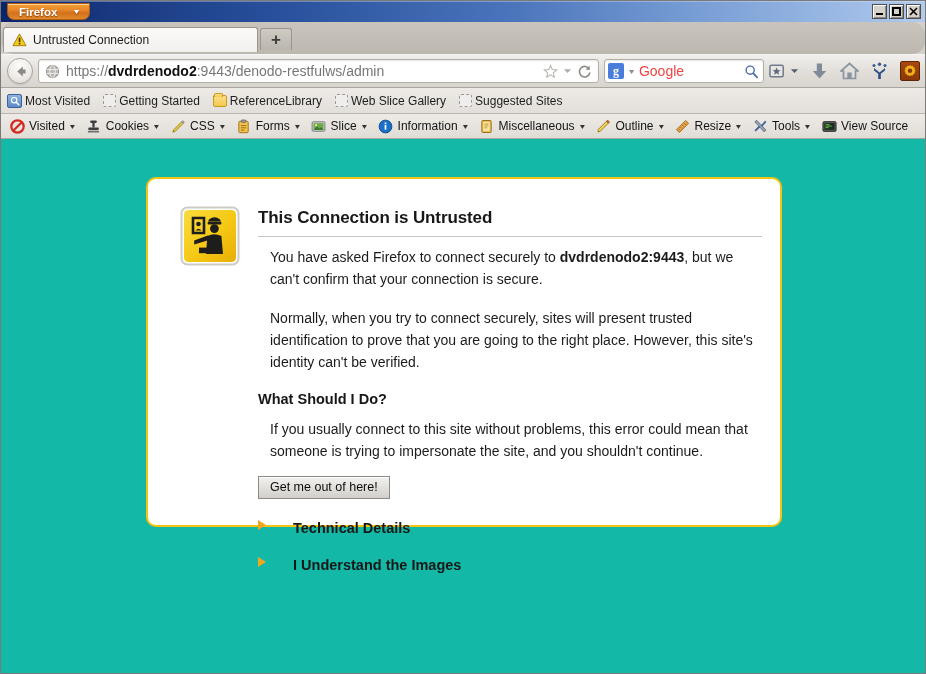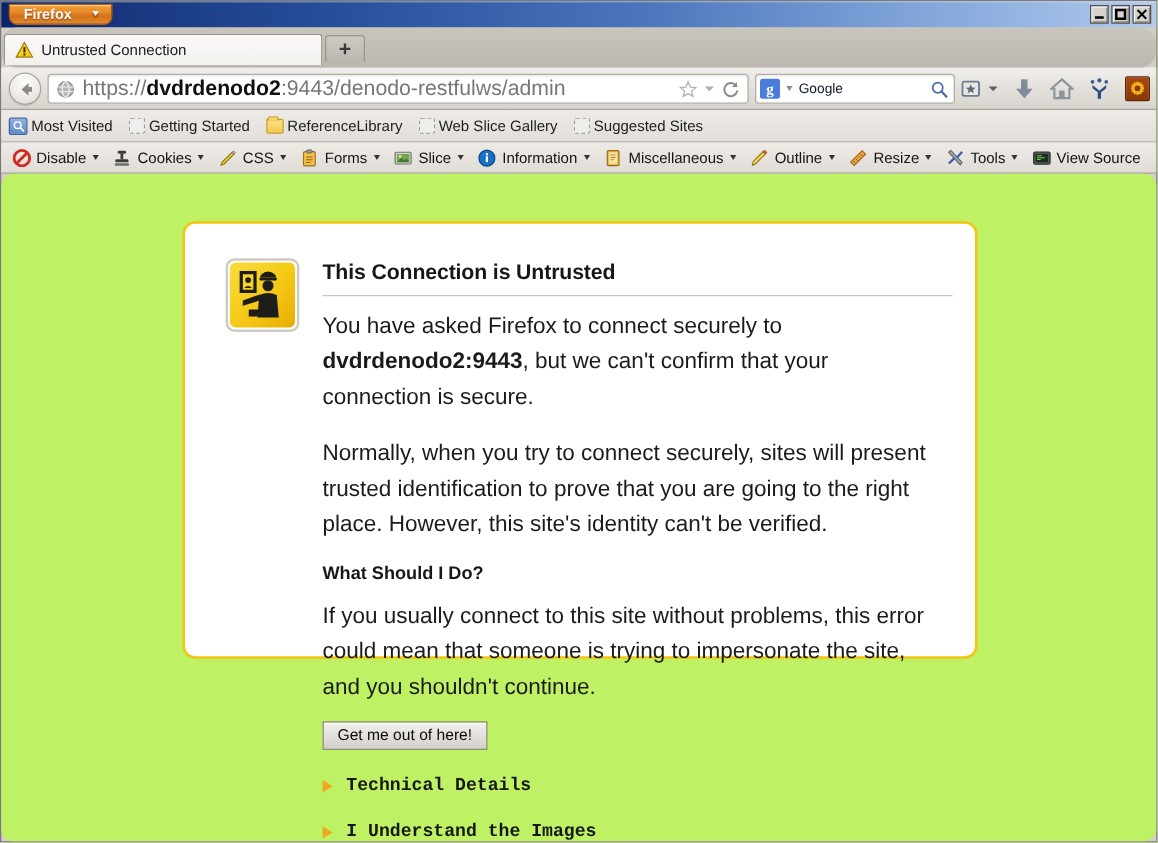--- a/index.html
+++ b/index.html
@@ -139,21 +139,21 @@
     border-radius: 3px;
     box-shadow: inset 0 1px 2px rgba(0,0,0,.10);
     display: flex; align-items: center;
     padding: 0 4px 0 6px;
     gap: 6px;
     min-width: 0;
     overflow: hidden;
   }
   .url-text {
     flex: 1 1 auto;
-    font-size: 17px;
+    font-size: 14px;
     color: #777;
     white-space: nowrap; overflow: hidden; text-overflow: ellipsis;
     min-width: 0;
   }
   .url-text b { color: #111; font-weight: bold; }
   .urlbar .right-icons { display:flex; align-items:center; gap: 5px; flex:0 0 auto; padding-right:2px; }
   .searchbar {
     width: 160px; height: 24px;
     background: #fff;
     border: 1px solid #b2aea8;
@@ -168,21 +168,21 @@
     width: 16px; height: 16px;
     background: #4a7ddb;
     color: #fff;
     font-weight: bold; font-size: 12px; line-height: 16px;
     text-align:center;
     border-radius: 2px;
     font-family: "Liberation Serif", serif;
     flex: 0 0 auto;
   }
   .search-caret { color:#8b8b8b; font-size:7px; transform: scaleX(1.25); }
-  .search-label { flex:1 1 auto; color:#0f172a; font-size:11px; }
+  .search-label { flex:1 1 auto; color:#ef4444; font-size:14px; }
   .tb-icon {
     display:flex; align-items:center; justify-content:center;
     flex: 0 0 auto; cursor: default;
   }
 
   
   #bookmarkbar {
     height: 26px;
     background: linear-gradient(to bottom, #eeebe7 0%, #e2dfda 100%);
     border-bottom: 1px solid #b8b4ae;
@@ -238,24 +238,23 @@
     padding: 1px 3px;
     white-space: nowrap;
     cursor: default;
   }
   .dev-caret { font-size: 7px; color:#333; transform: scaleX(1.2); }
   .dev-ico { width:16px; height:16px; flex:0 0 auto; display:flex; align-items:center; justify-content:center;}
 
   
   #content {
     flex: 1 1 auto;
-    background: #bef264;
+    background: #14b8a6;
     position: relative;
     overflow: hidden;
-    border-radius: 10px;
   }
   #errorcard {
     position: absolute;
     left: 145px; top: 38px;
     width: 636px; height: 350px;
     background: #fff;
     border: 2px solid #f6c410;
     border-radius: 10px;
   }
   .card-inner {
@@ -275,22 +274,22 @@
     border-bottom: 1px solid #c6c6c6;
     padding-bottom: 8px;
   }
   h2.subtitle {
     margin: 17px 0 11px 0;
     font-size: 14.5px;
     font-weight: bold;
     color: #171717;
   }
   p.para {
-    margin: 0 0 0 0;
-    font-size: 18px;
+    margin: 0 0 0 12px;
+    font-size: 14px;
     line-height: 1.58;
     color: #1b1b1b;
     max-width: 492px;
   }
   p.para + p.para { margin-top: 17px; }
   p.para b { font-weight: bold; }
 
   .getout {
     margin-top: 14px;
     display: inline-flex; align-items:center; justify-content:center;
@@ -298,23 +297,22 @@
     padding: 0 11px;
     font-size: 12.5px;
     color: #0c0c0c;
     background: linear-gradient(to bottom, #f2f1ef 0%, #e4e2de 46%, #d2cfca 100%);
     border: 1px solid #8e8a84;
     box-shadow: inset 0 1px 0 #fff;
     cursor: default;
   }
   .expander {
     margin-top: 21px;
-    display: flex; align-items: center; gap: 11px;
+    display: flex; align-items: flex-start; gap: 27px;
     cursor: default;
-    font-family: Liberation Mono, monospace;
   }
   .expander .tri {
     width:0;height:0;
     border-left: 8px solid #f0a81e;
     border-top: 5px solid transparent;
     border-bottom: 5px solid transparent;
     flex:0 0 auto;
   }
   .expander .exp-label {
     font-size: 14.5px; font-weight: bold; color: #171717;
@@ -483,21 +481,21 @@
 
   <div id="devbar">
 
     <div class="dev-item">
       <span class="dev-ico">
         <svg width="15" height="15" viewBox="0 0 16 16">
           <circle cx="8" cy="8" r="6.6" fill="none" stroke="#d22a22" stroke-width="2.4"></circle>
           <path d="M3.4 12.6 L12.6 3.4" stroke="#d22a22" stroke-width="2.4"></path>
         </svg>
       </span>
-      <span>Disable</span>
+      <span>Visited</span>
       <span class="dev-caret">▼</span>
     </div>
 
     <div class="dev-item">
       <span class="dev-ico">
         <svg width="15" height="15" viewBox="0 0 16 16">
           <rect x="4.4" y="1.6" width="7.2" height="2.6" rx="1.2" fill="#3d3d3d"></rect>
           <rect x="6.8" y="4" width="2.4" height="5" fill="#3d3d3d"></rect>
           <rect x="2.4" y="9" width="11.2" height="2.6" rx="1" fill="#3d3d3d"></rect>
           <rect x="2" y="12.4" width="12" height="2" rx=".6" fill="#6e6e6e"></rect>

